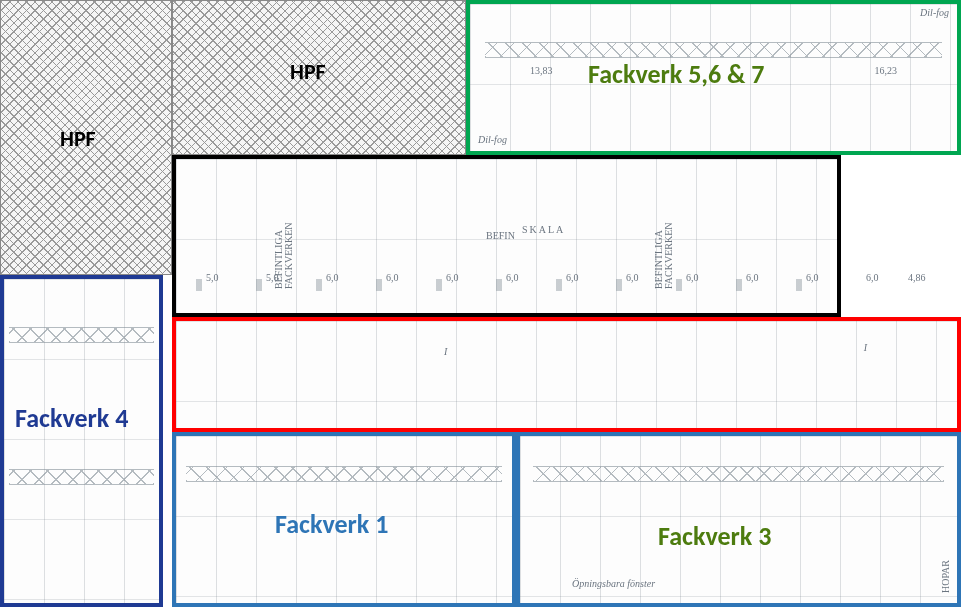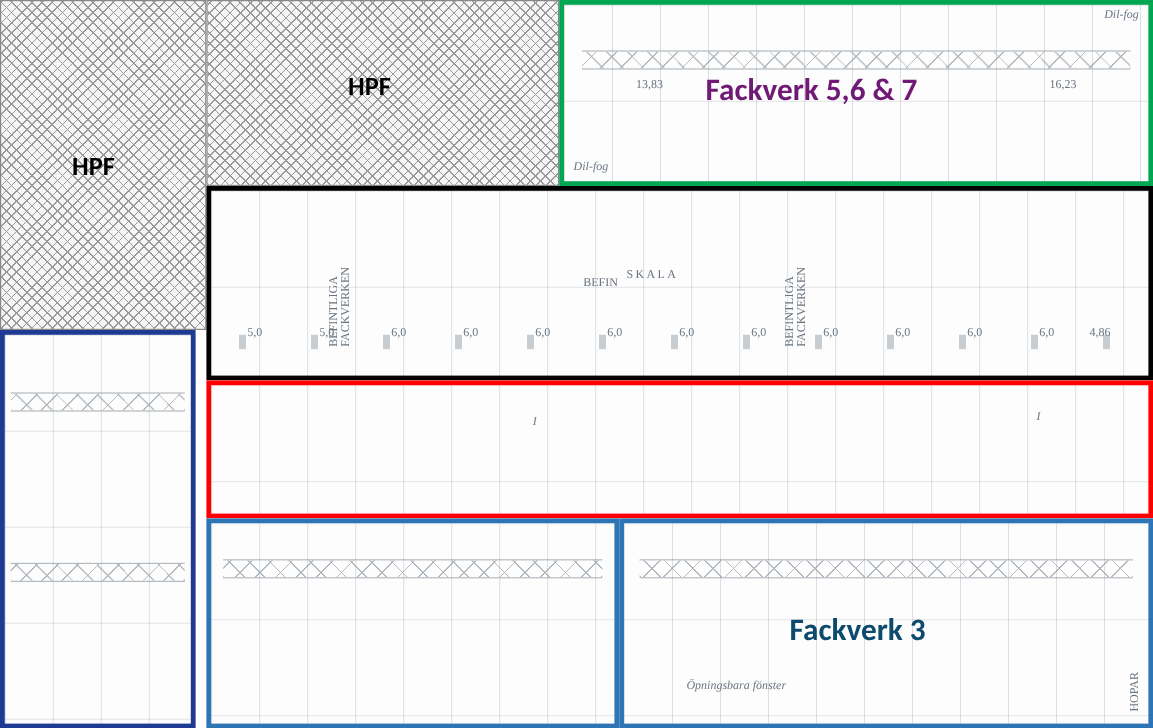--- a/index.html
+++ b/index.html
@@ -47,23 +47,23 @@
   <div class="region hatched" style="left:172px;top:0px;width:294px;height:155px"></div>
   <div class="label" style="left:290px;top:58px;color:#000;font-size:22px">HPF</div>
 
   <div class="region blueprint" style="left:466px;top:0px;width:495px;height:155px;border:4px solid #00a651">
     <div class="truss" style="top:38px"></div>
     <div class="small-text" style="left:60px;top:62px">13,83</div>
     <div class="small-text" style="right:60px;top:62px">16,23</div>
     <div class="small-text" style="left:8px;bottom:6px;font-style:italic">Dil-fog</div>
     <div class="small-text" style="right:8px;top:4px;font-style:italic">Dil-fog</div>
   </div>
-  <div class="label" style="left:588px;top:58px;color:#701a75">Fackverk 5,6 &amp; 7</div>
+  <div class="label" style="left:588px;top:58px;color:#4d7c0f">Fackverk 5,6 &amp; 7</div>
 
-  <div class="region blueprint" style="left:172px;top:155px;width:789px;height:162px;border:4px solid #000">
+  <div class="region blueprint" style="left:172px;top:155px;width:669px;height:162px;border:4px solid #000">
     <div class="small-text vtext" style="left:98px;top:20px;height:110px">BEFINTLIGA FACKVERKEN</div>
     <div class="small-text" style="left:310px;top:72px">BEFIN</div>
     <div class="small-text vtext" style="left:478px;top:20px;height:110px">BEFINTLIGA FACKVERKEN</div>
     <div class="dims" style="bottom:22px"></div>
     <div class="small-text" style="left:30px;bottom:30px">5,0</div>
     <div class="small-text" style="left:90px;bottom:30px">5,0</div>
     <div class="small-text" style="left:150px;bottom:30px">6,0</div>
     <div class="small-text" style="left:210px;bottom:30px">6,0</div>
     <div class="small-text" style="left:270px;bottom:30px">6,0</div>
     <div class="small-text" style="left:330px;bottom:30px">6,0</div>
@@ -78,27 +78,29 @@
 
   <div class="region blueprint" style="left:172px;top:317px;width:789px;height:115px;border:4px solid #ff0000">
     <div class="small-text" style="left:268px;top:26px;font-style:italic">I<sub></sub></div>
     <div class="small-text" style="right:90px;top:22px;font-style:italic">I</div>
   </div>
 
   <div class="region blueprint" style="left:0px;top:275px;width:163px;height:332px;border:4px solid #1f3a93">
     <div class="truss" style="top:48px"></div>
     <div class="truss" style="top:190px"></div>
   </div>
+  <div class="label" style="left:15px;top:402px;color:#1f3a93">Fackverk 4</div>
 
   <div class="region blueprint" style="left:172px;top:432px;width:344px;height:175px;border:4px solid #2e75b6">
     <div class="truss" style="top:30px"></div>
   </div>
+  <div class="label" style="left:275px;top:508px;color:#2e75b6">Fackverk 1</div>
 
   <div class="region blueprint" style="left:516px;top:432px;width:445px;height:175px;border:4px solid #2e75b6">
     <div class="truss" style="top:30px"></div>
-    <div class="small-text" style="left:52px;bottom:26px;font-style:italic">Öpningsbara fönster</div>
+    <div class="small-text" style="left:52px;bottom:14px;font-style:italic">Öpningsbara fönster</div>
     <div class="small-text vtext" style="right:6px;bottom:10px;height:50px">HOPAR</div>
   </div>
-  <div class="label" style="left:658px;top:508px;color:#0c4a6e">Fackverk 3</div>
+  <div class="label" style="left:658px;top:520px;color:#4d7c0f">Fackverk 3</div>
 
   <div class="small-text" style="left:522px;top:225px;letter-spacing:2px">SKALA</div>
 
 </div>
 
 </body></html>

